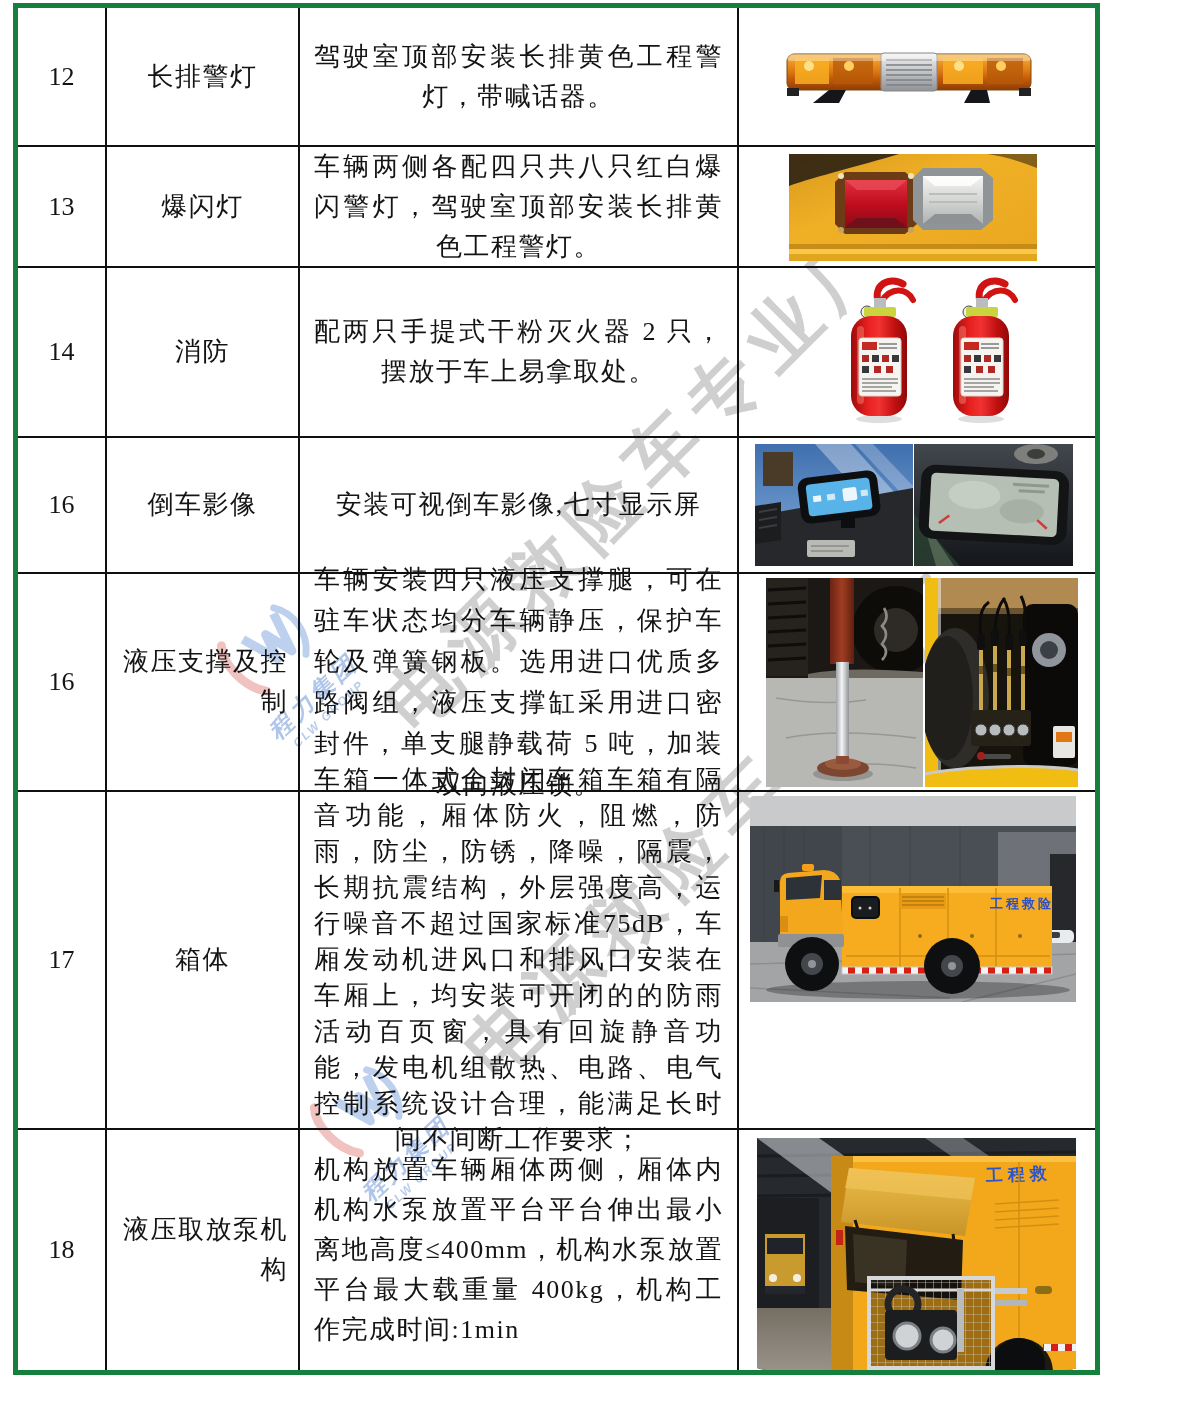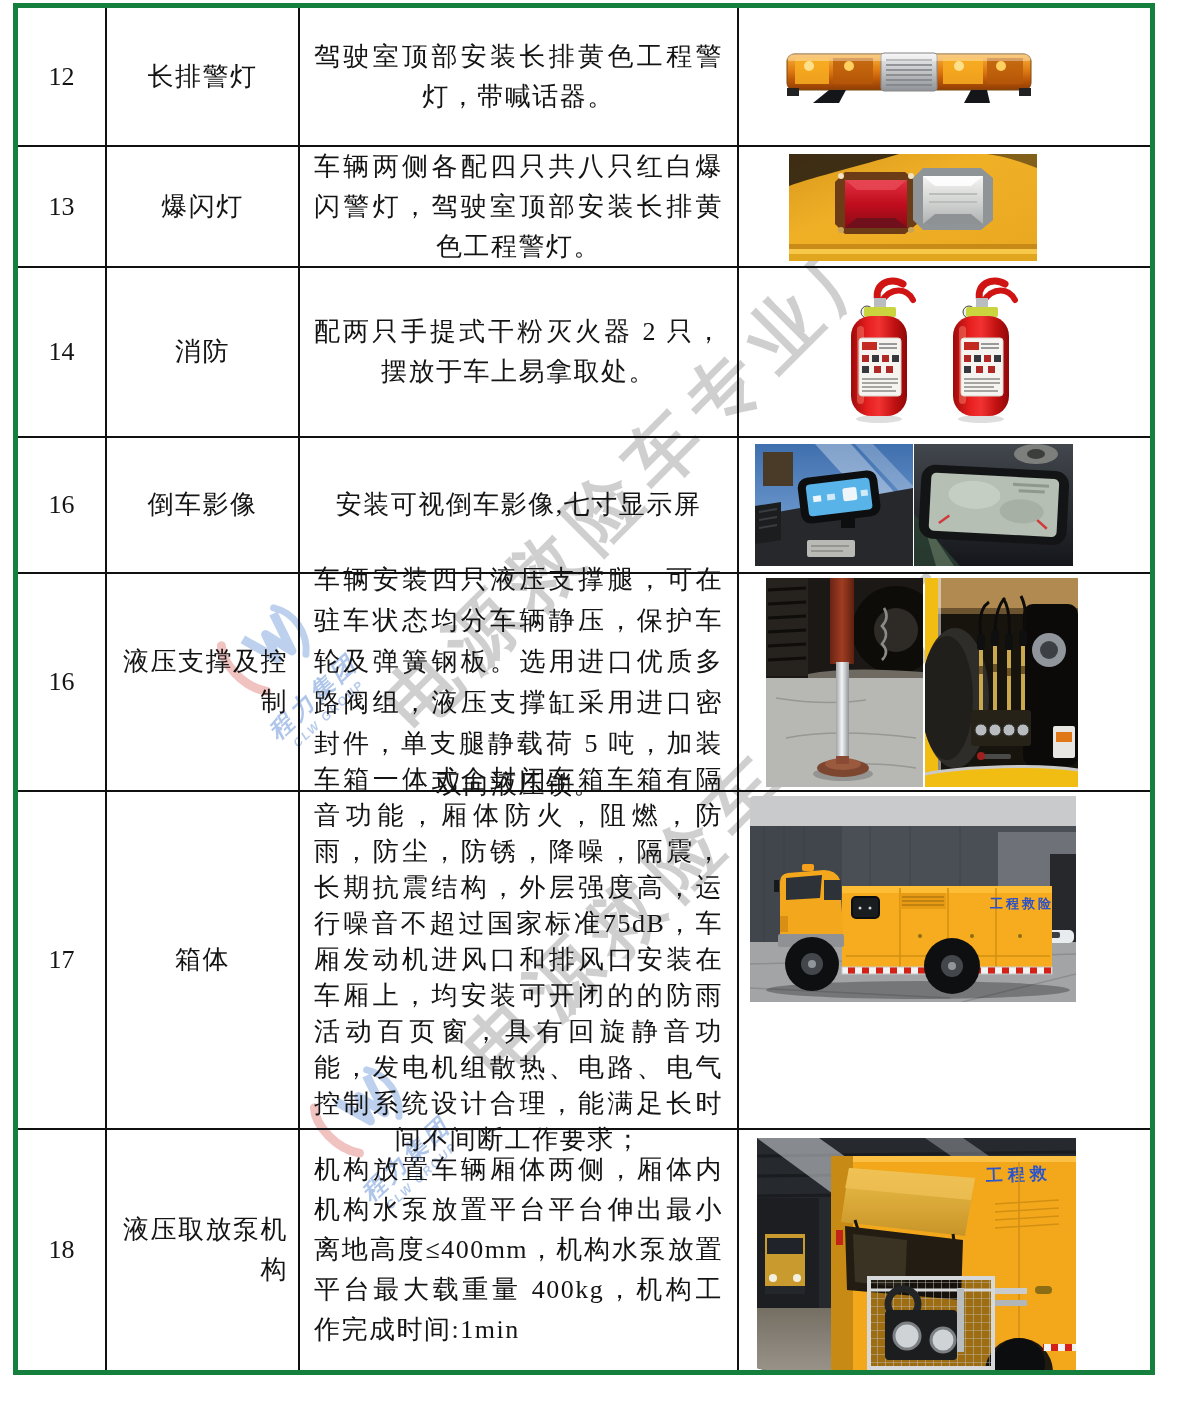--- a/index.html
+++ b/index.html
@@ -25,21 +25,21 @@
   .tr{display:flex;border-bottom:2px solid #101010;}
   .tr:last-child{border-bottom:none;}
   .td{box-sizing:border-box;border-right:2px solid #101010;background:transparent;}
   .td:last-child{border-right:none;}
   .col-no{width:89px;display:flex;align-items:center;justify-content:center;font-size:26px;}
   .col-name{width:193px;display:flex;align-items:center;justify-content:center;
             font-size:26px;line-height:40px;letter-spacing:1.5px;text-align:right;padding:0 10px;}
   .col-desc{width:439px;display:flex;align-items:center;padding:0 14px;}
   .desc-text{width:100%;font-size:26px;line-height:40px;letter-spacing:1.5px;
              text-align:justify;text-align-last:center;}
-  .col-img{width:411px;position:relative;overflow:hidden;border-radius:28px;}
+  .col-img{width:356px;position:relative;overflow:hidden;border-radius:28px;}
   .r12{height:137px;} .r13{height:119px;} .r14{height:168px;font-family:Liberation Serif, serif;} .r15{height:134px;}
   .r16{height:216px;} .r17{height:336px;} .r18{height:240px;}
   .r16 .desc-text{line-height:41px;}
   .r17 .desc-text{line-height:36px;}
   .r18 .desc-text{text-align-last:left;}
   .photo{position:absolute;}
 </style>
 </head>
 <body>
 

